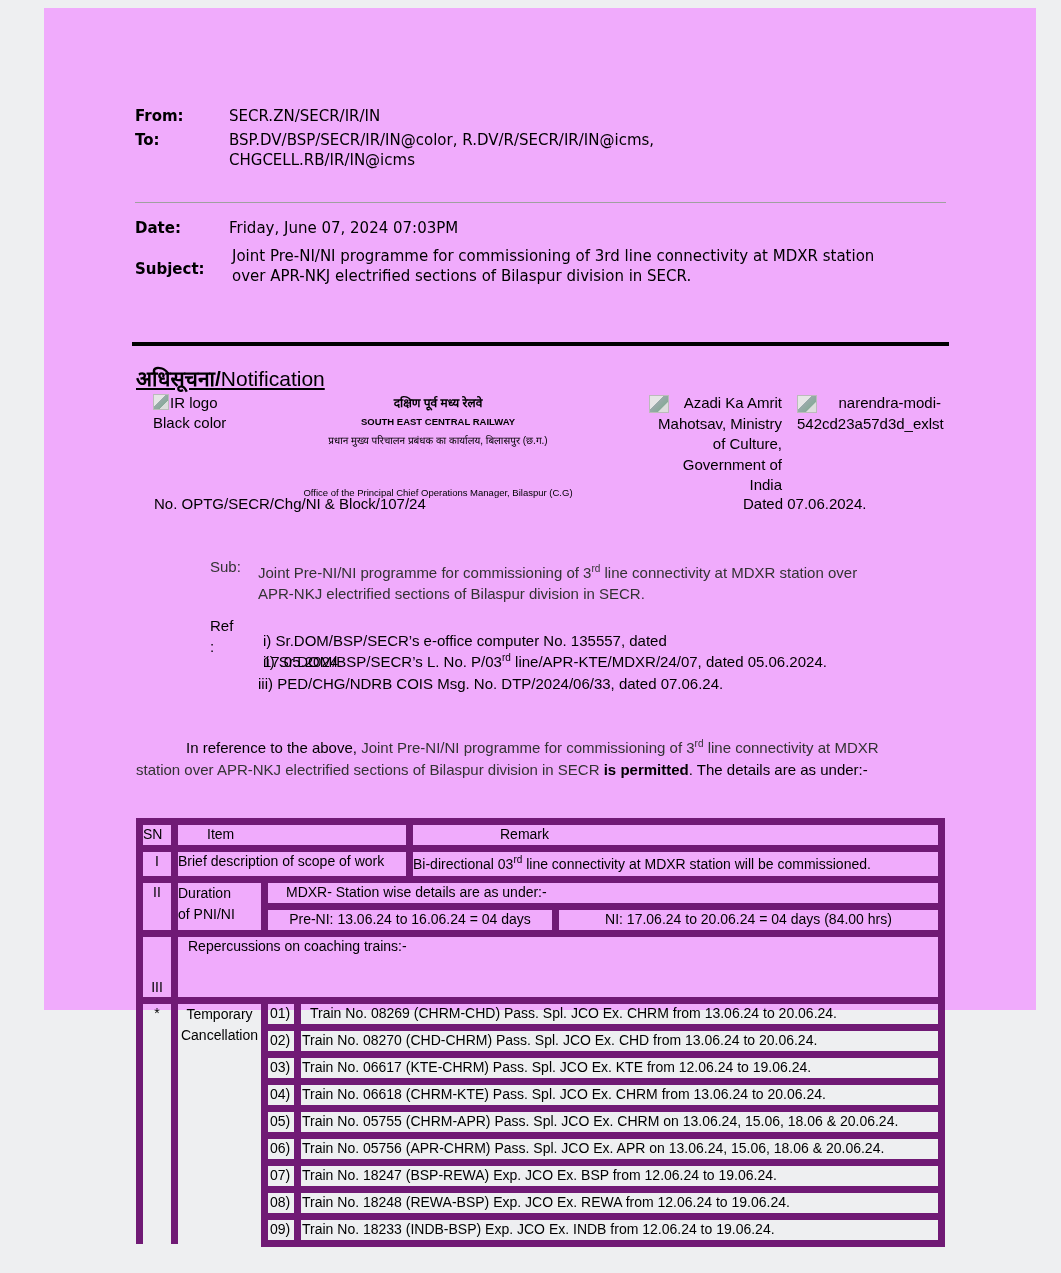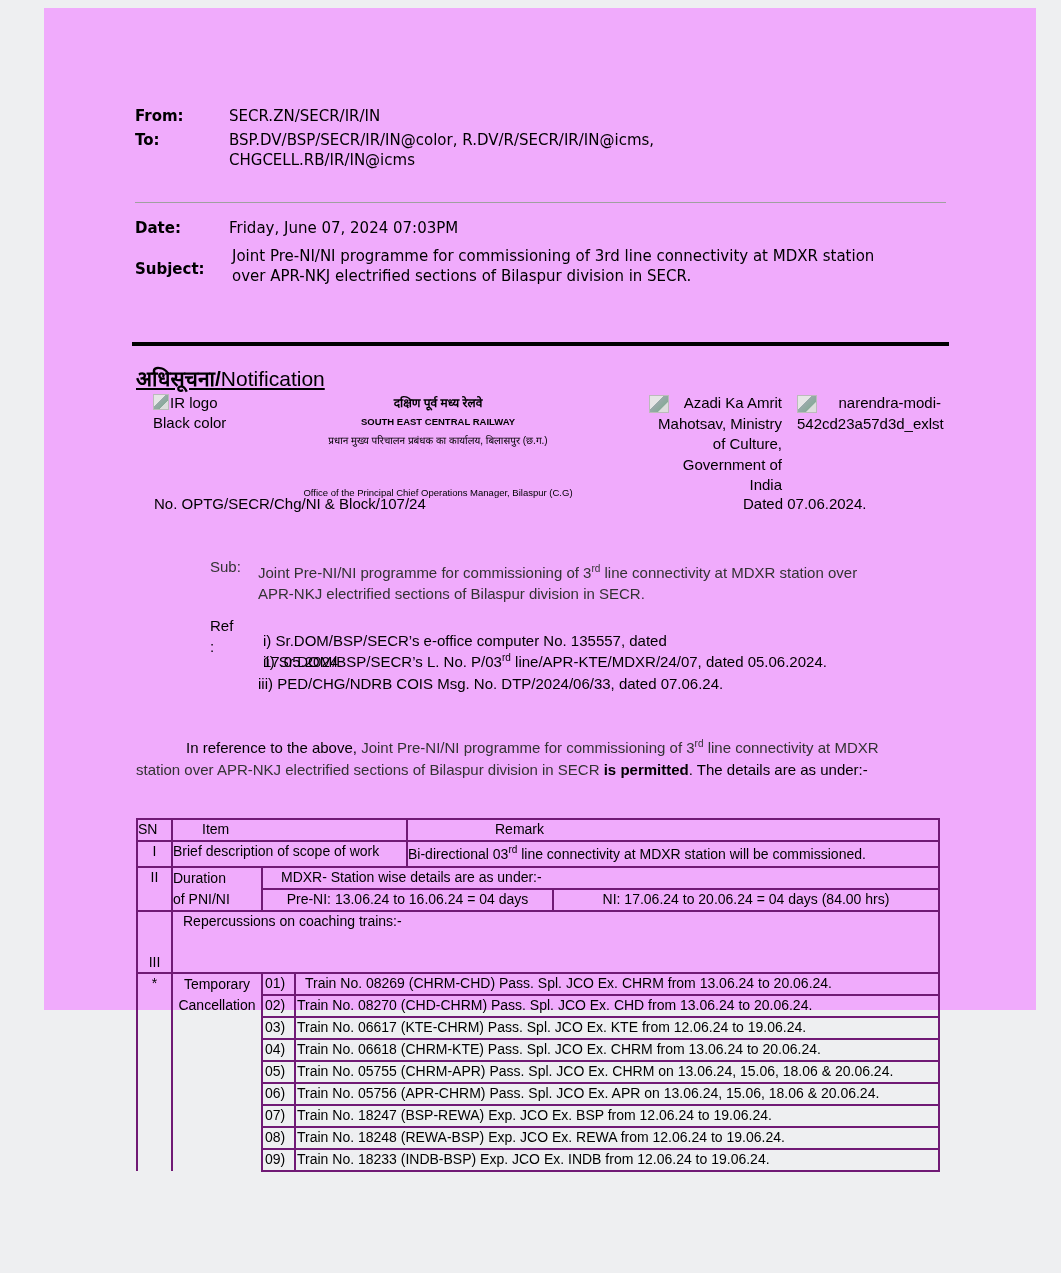--- a/index.html
+++ b/index.html
@@ -32,21 +32,21 @@
   sup { font-size: 10px; line-height: 0; vertical-align: super; }
 
   
   table.main {
     position: absolute; left: 92px; top: 810px;
     border-collapse: collapse;
     font-family: "Liberation Sans", sans-serif;
     font-size: 14px;
   }
   table.main td {
-    border: 2px solid #701a75;
+    border: 7px solid #701a75;
     padding: 0 2px;
     height: 20px;
     white-space: nowrap;
     vertical-align: top;
     line-height: 19px;
   }
   .center { text-align: center; }
   .nob-b { border-bottom: none !important; }
   .trains td { height: 20px; }
 </style>

